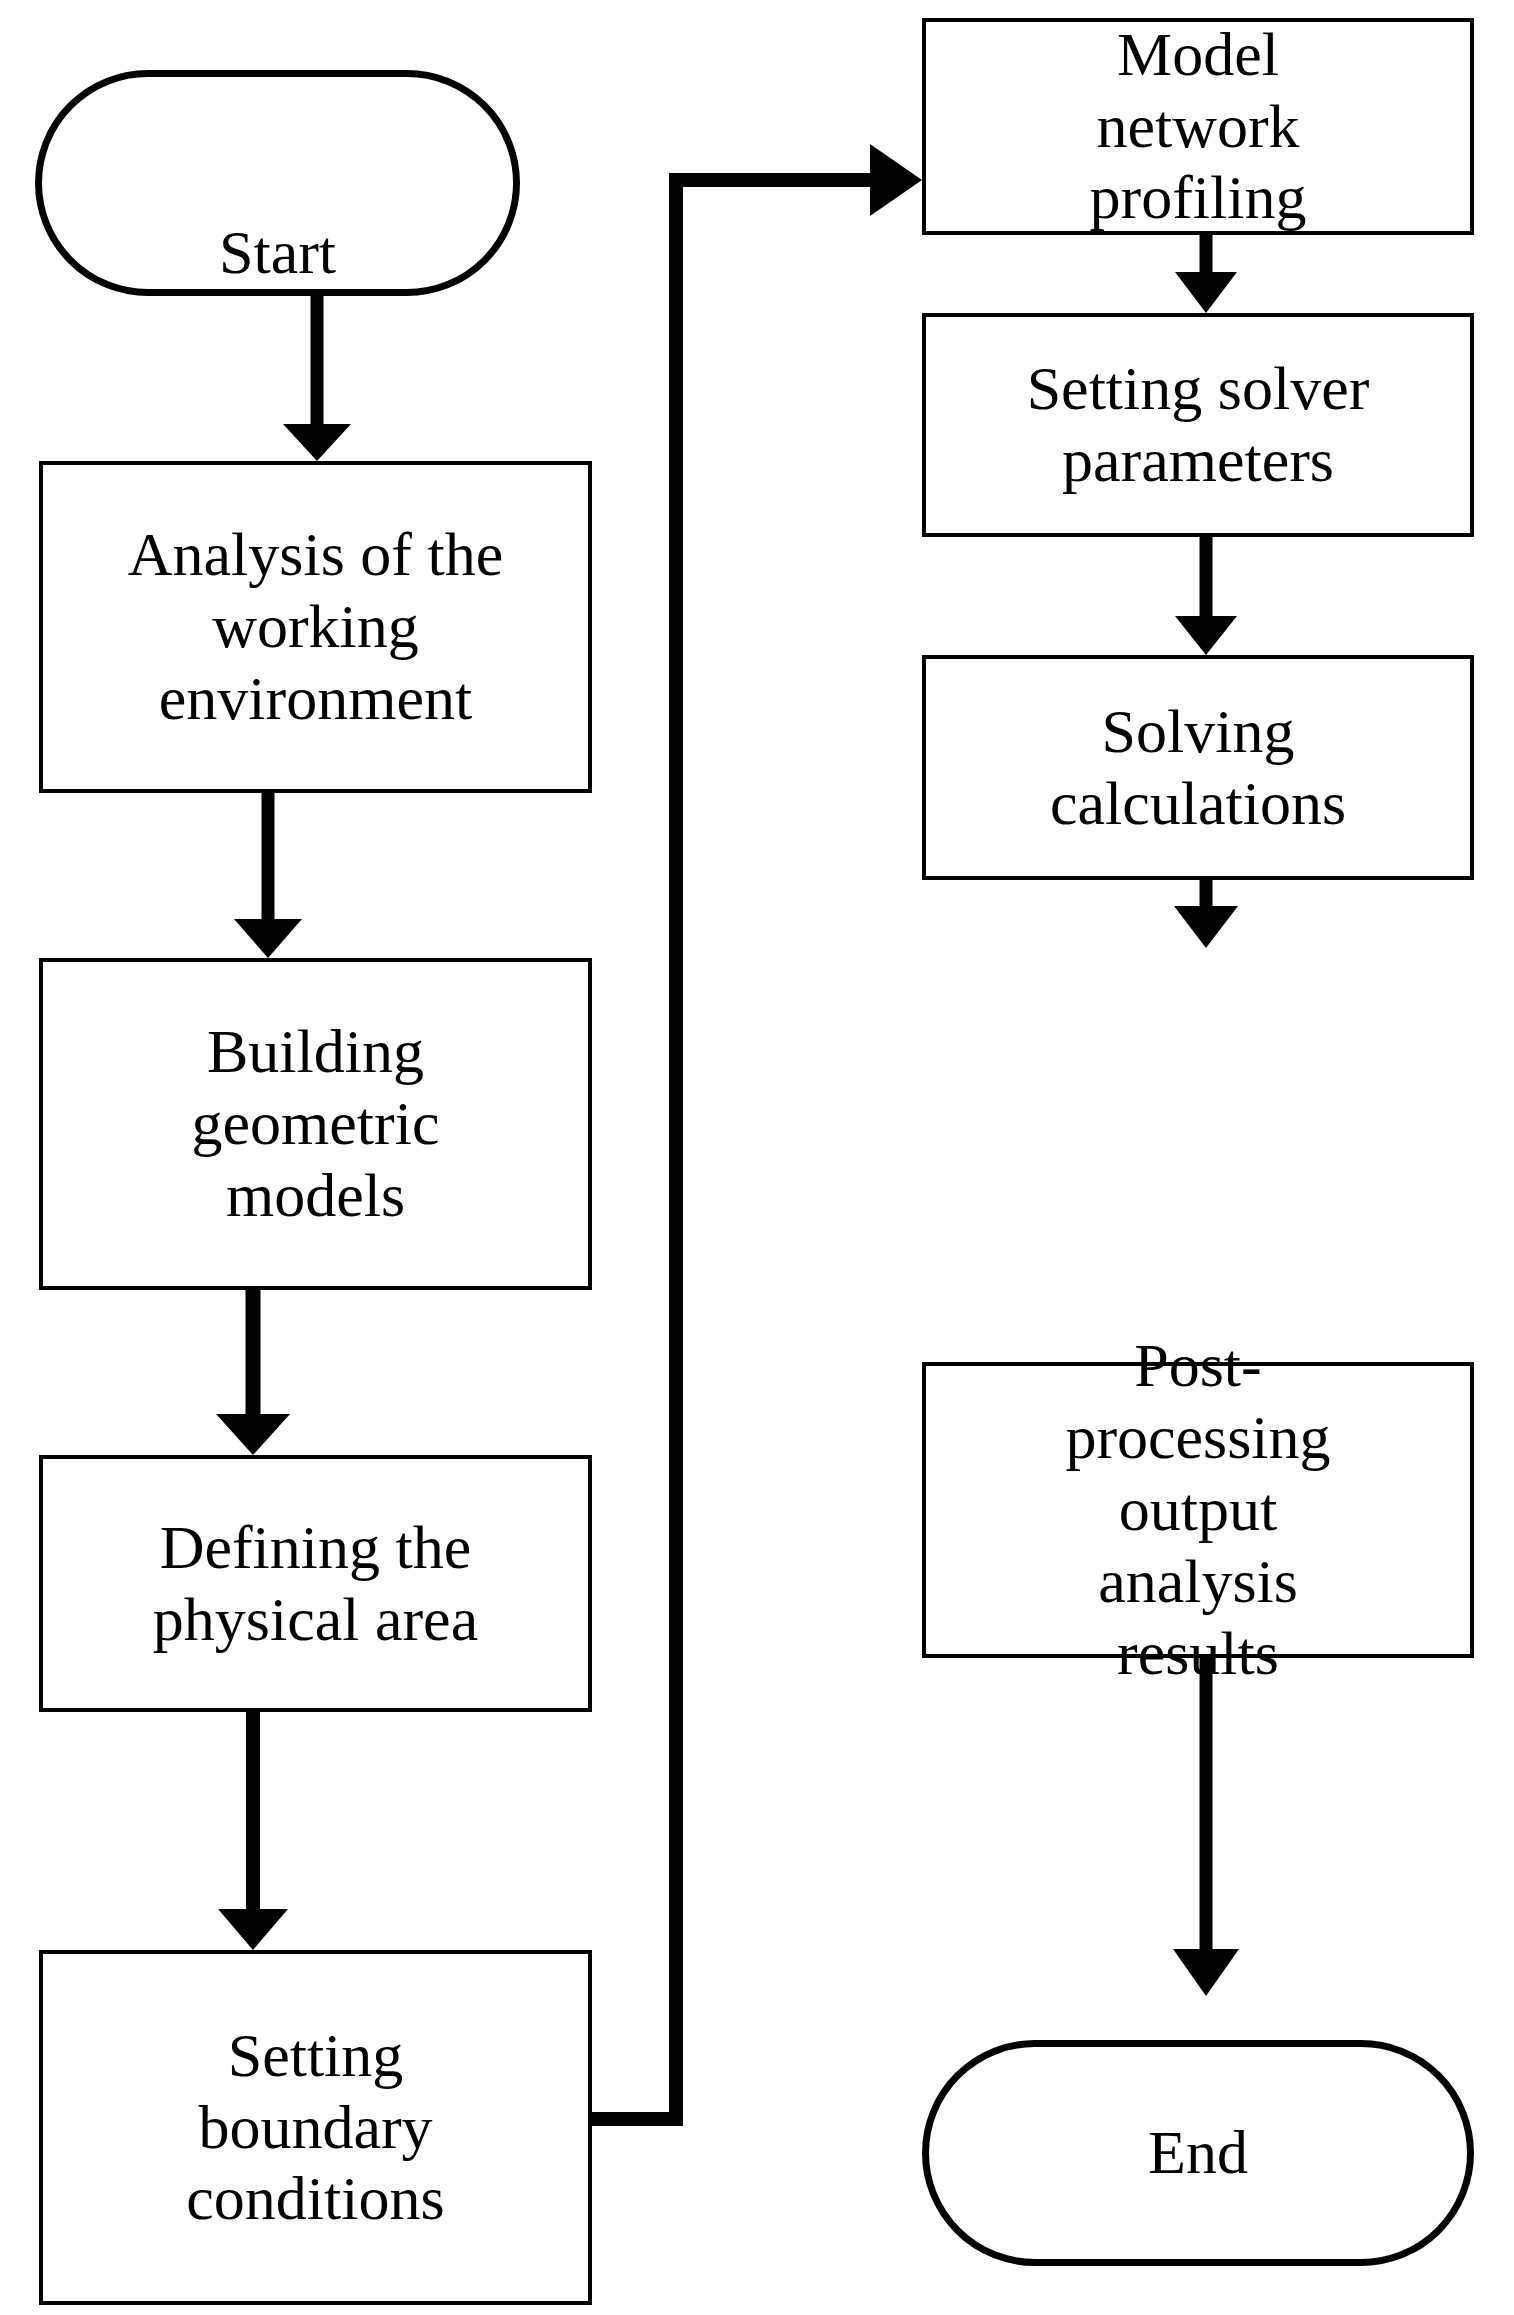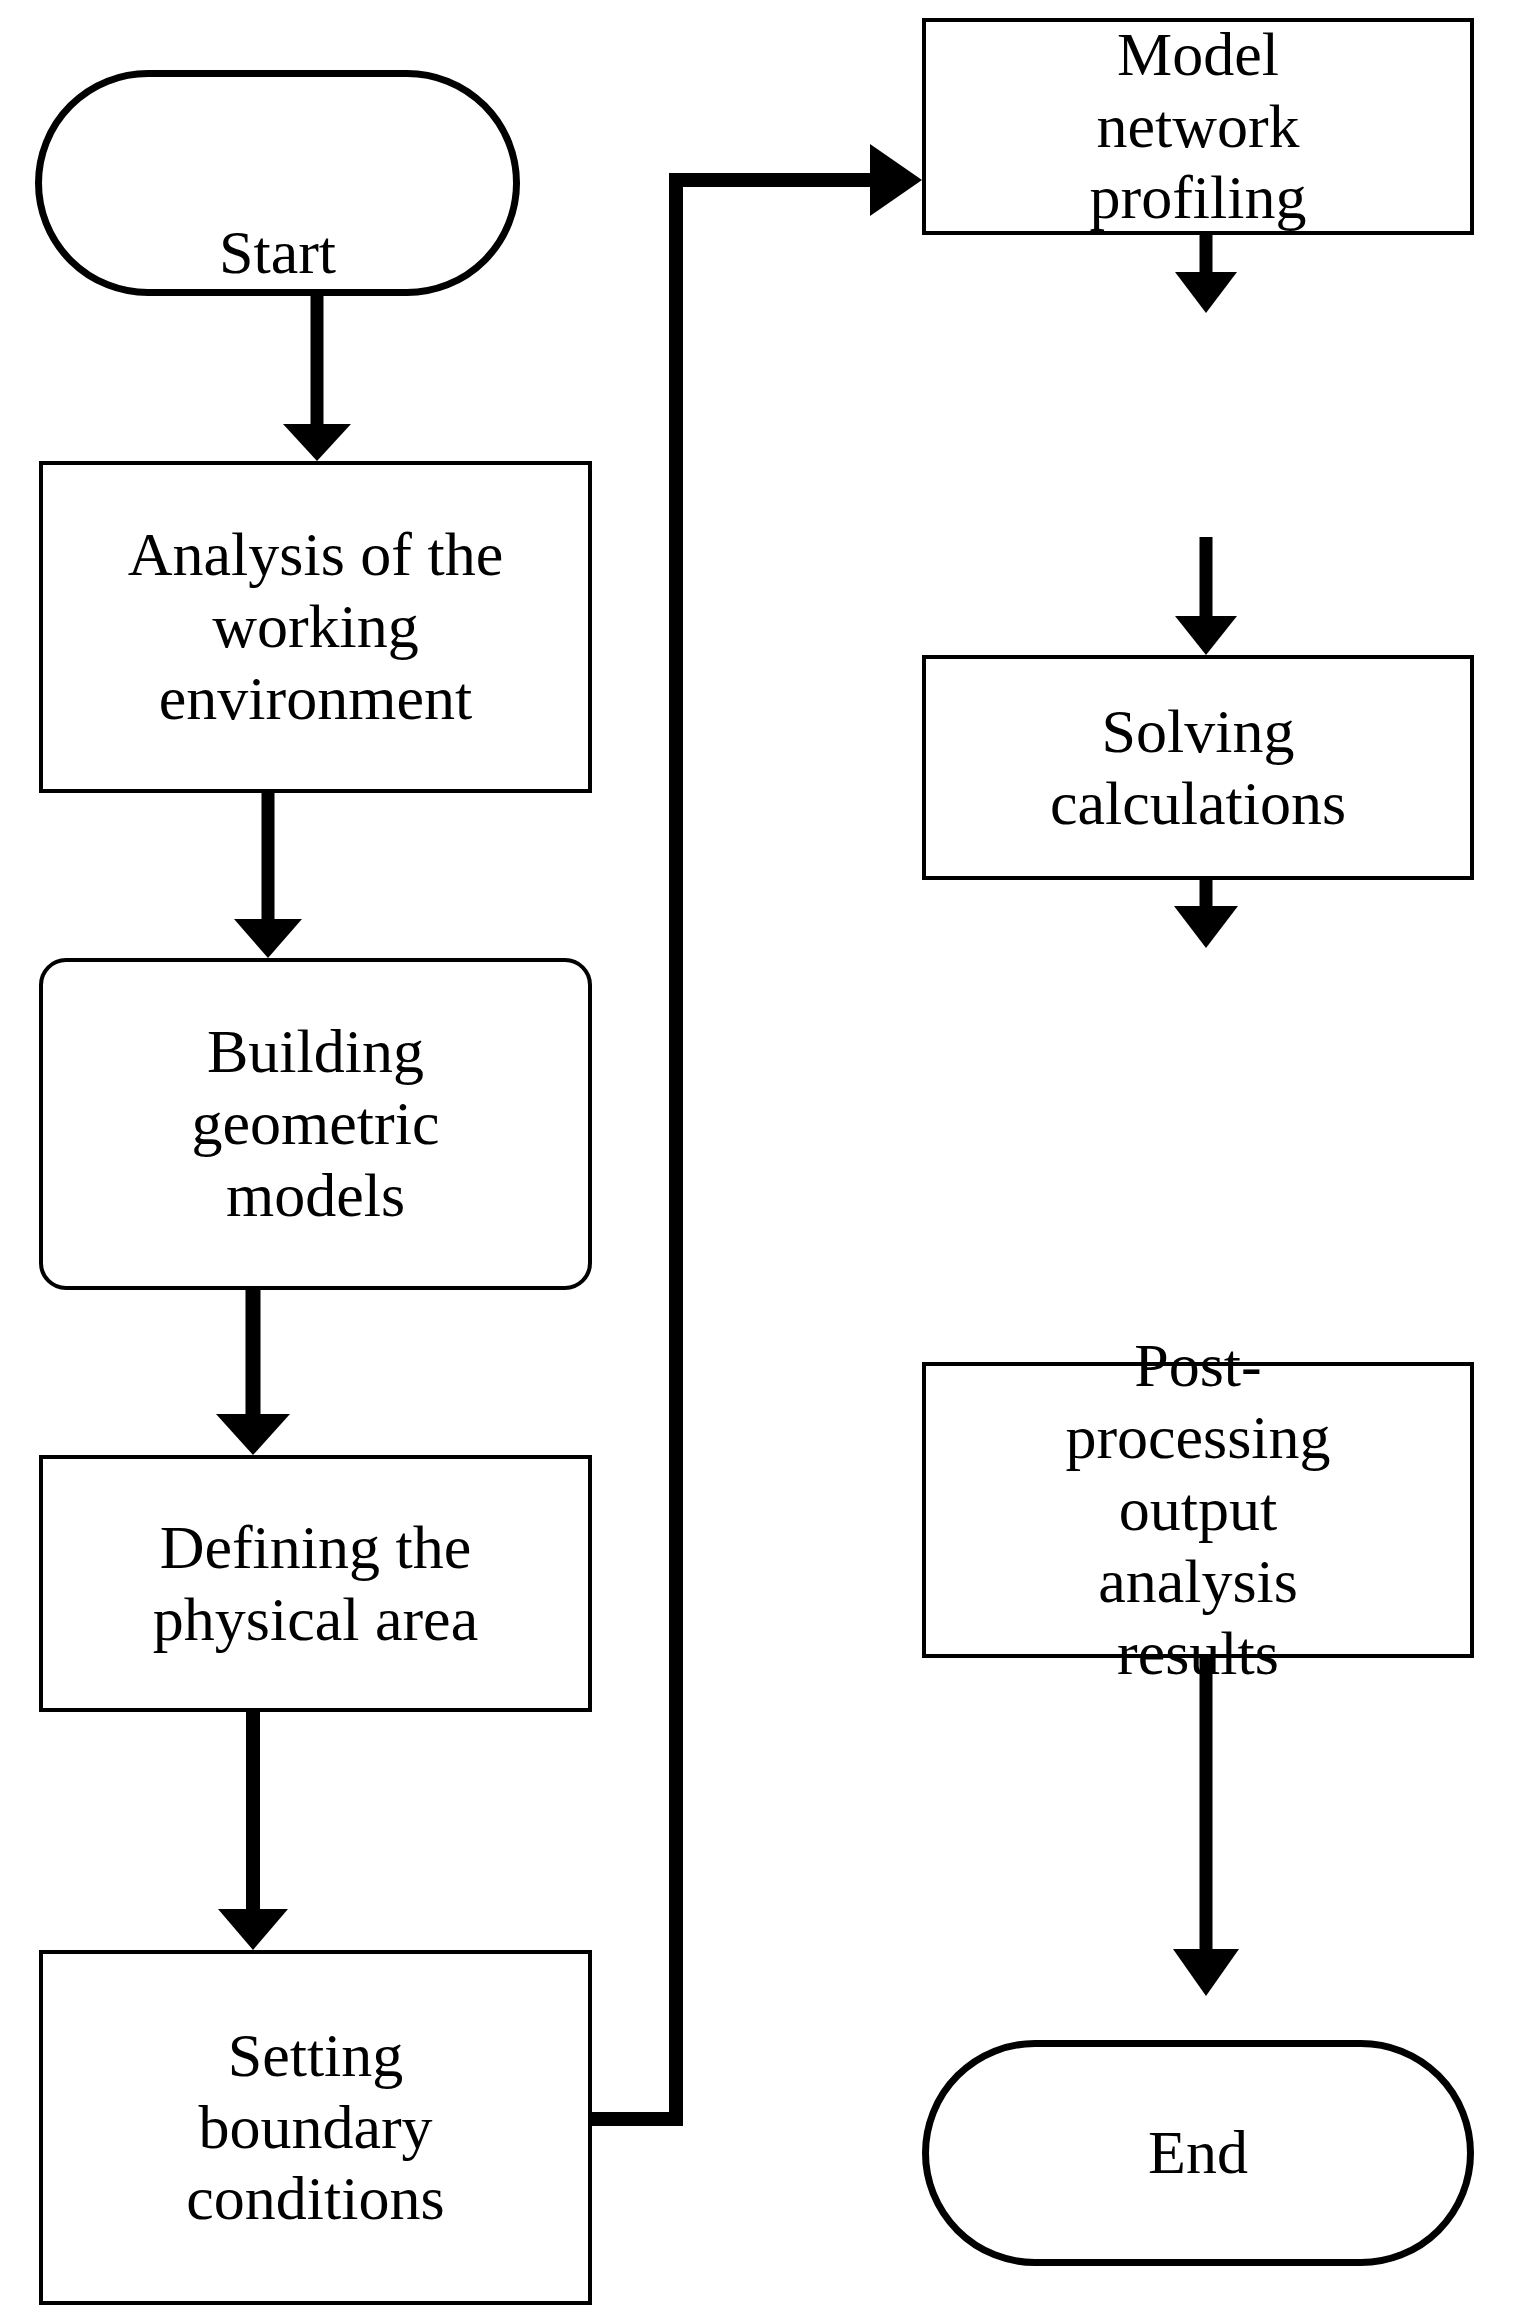--- a/index.html
+++ b/index.html
@@ -108,21 +108,21 @@
   <div class="node terminator" style="left:35px; top:70px; width:485px; height:226px;align-items:flex-end;">
     <span class="node-label">Start</span>
   </div>
 
   <div class="node process" style="left:39px; top:461px; width:553px; height:332px;">
     <span class="node-label">Analysis of the
 working
 environment</span>
   </div>
 
-  <div class="node process" style="left:39px; top:958px; width:553px; height:332px;border-radius:27px;">
+  <div class="node process" style="left:39px; top:958px; width:553px; height:332px;">
     <span class="node-label">Building
 geometric
 models</span>
   </div>
 
   <div class="node process" style="left:39px; top:1455px; width:553px; height:257px;">
     <span class="node-label">Defining the
 physical area</span>
   </div>
 
@@ -131,20 +131,24 @@
 boundary
 conditions</span>
   </div>
 
   <div class="node process" style="left:922px; top:18px; width:552px; height:217px;">
     <span class="node-label">Model
 network
 profiling</span>
   </div>
 
+  <div class="node process" style="left:922px; top:313px; width:552px; height:224px;">
+    <span class="node-label">Setting solver
+parameters</span>
+  </div>
 
   <div class="node process" style="left:922px; top:655px; width:552px; height:225px;">
     <span class="node-label">Solving
 calculations</span>
   </div>
 
   <div class="node process" style="left:922px; top:1362px; width:552px; height:296px;">
     <span class="node-label">Post-
 processing
 output

